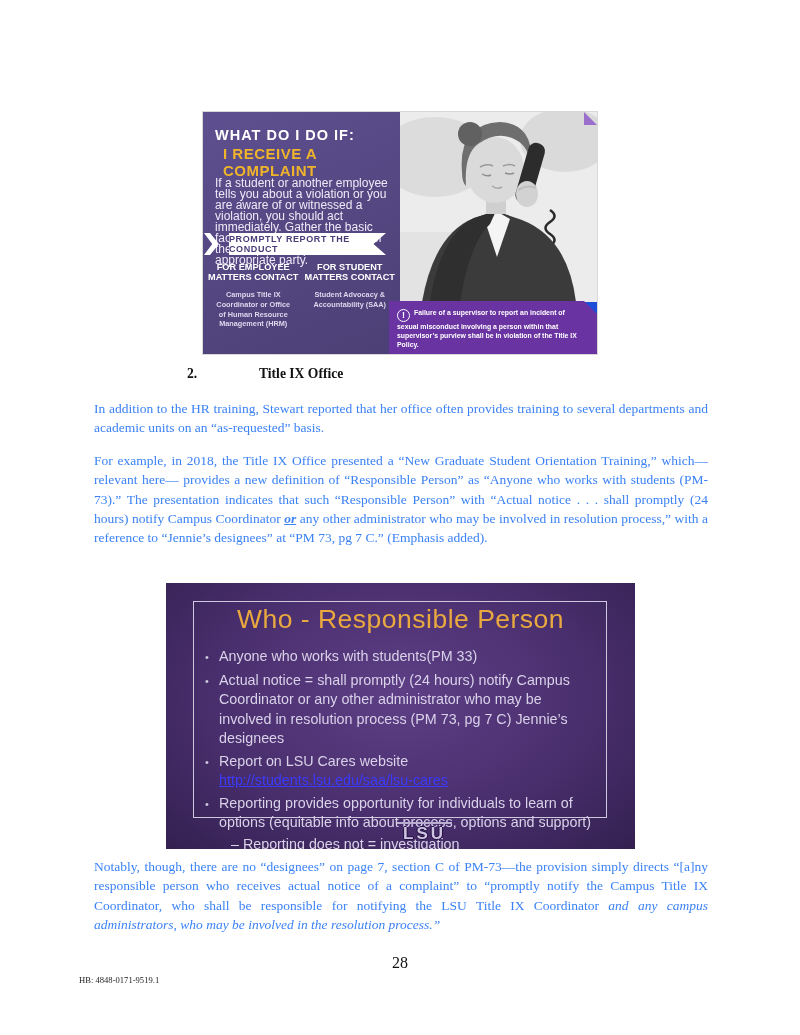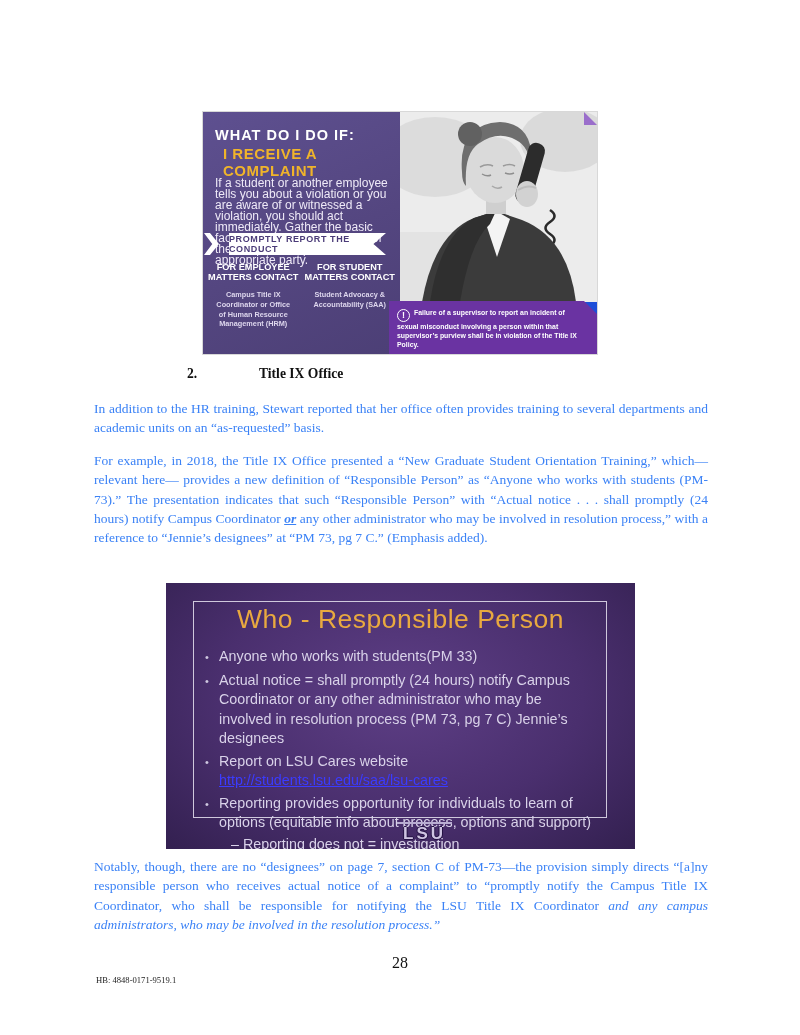--- a/index.html
+++ b/index.html
@@ -18,21 +18,21 @@
   .doc-heading .htitle { position:absolute; left:153px;margin-left:12px; }
   .para { position:absolute; left:94px; width:614px; font-size:13.5px;
     line-height:19.3px; text-align:justify; color:#3b82f6; }
   #para1 { top:399px; }
   #para2 { top:451px; }
   #para3 { top:857px; }
   .emph-or { font-weight:bold; font-style:italic; text-decoration:underline; }
   .ital { font-style:italic; }
   .page-number { position:absolute; left:0; top:954px; width:100%;
     text-align:center; font-size:16px; }
-  .doc-id { position:absolute; left:96px; top:975px; font-size:8.6px; color:#222; }
+  .doc-id { position:absolute; left:79px; top:975px; font-size:8.6px; color:#222; }
 
   
   .slide1 { position:absolute; left:203px; top:112px; width:394px; height:242px;
     background:#1d4ed8; font-family:"Liberation Sans", sans-serif; overflow:hidden;
     box-shadow:0 0 0 1px #d8d8d8; }
   .s1-left { position:absolute; left:0; top:0; width:197px; height:100%;
     background:linear-gradient(155deg,#5e5090 0%, #544680 55%, #4c3f76 100%); }
   .s1-title1 { position:absolute; left:12px; top:15px; color:#ffffff;
     font-weight:bold; font-size:14.5px; letter-spacing:1px; }
   .s1-title2 { position:absolute; left:20px; top:33px; color:#f0b42a;

